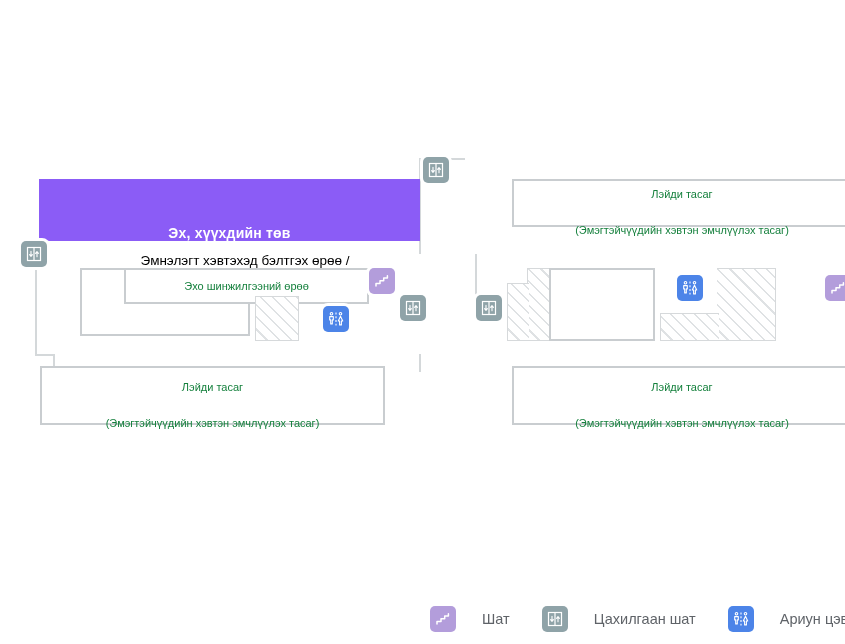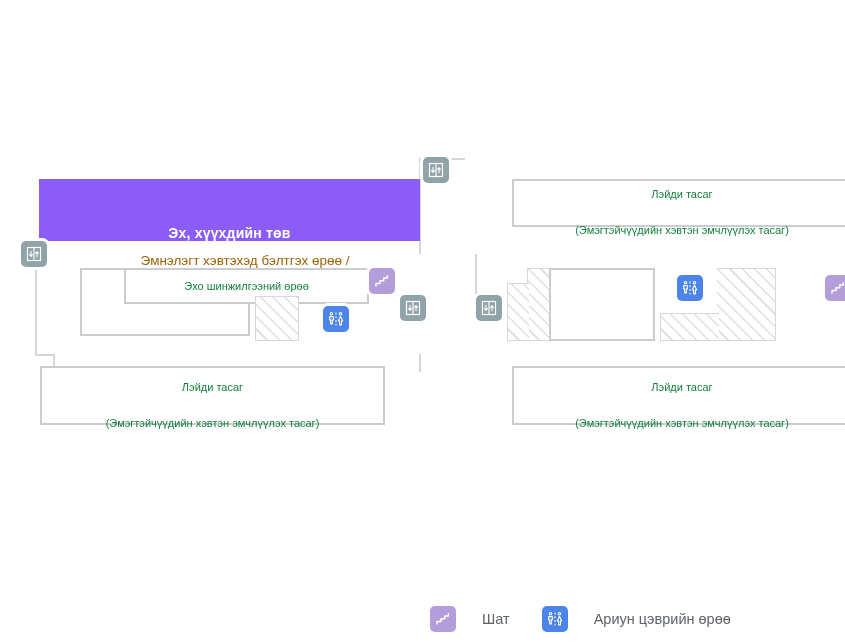--- a/index.html
+++ b/index.html
@@ -65,21 +65,21 @@
   .wall {
     position: absolute;
     background: #d4d8da;
   }
 
   
   .caption {
     position: absolute;
     font-size: 13.5px;
     line-height: 18px;
-    color: #a16207;
+    color: #000000;
     text-align: center;
     white-space: nowrap;
   }
 
   
   .amenity {
     position: absolute;
     width: 26px; height: 26px;
     border-radius: 5px;
     display: flex;
@@ -260,20 +260,31 @@
 
     <div class="legend-item">
       <span class="legend-swatch stairs">
         <svg width="16" height="16" viewBox="0 0 16 16">
           <path d="M2 13 L2 10.5 L6 10.5 L6 7.8 L9.7 7.8 L9.7 5.1 L13.4 5.1 L13.4 2.8" fill="none" stroke="#ffffff" stroke-width="1.5" stroke-linecap="round" stroke-linejoin="round"></path>
         </svg>
       </span>
       <span class="legend-text">Шат</span>
     </div>
 
+    <div class="legend-item">
+      <span class="legend-swatch elevator">
+        <svg width="16" height="16" viewBox="0 0 16 16">
+          <rect x="1.5" y="1.5" width="13" height="13" fill="none" stroke="#ffffff" stroke-width="1.2"></rect>
+          <line x1="8" y1="1.5" x2="8" y2="14.5" stroke="#ffffff" stroke-width="1.2"></line>
+          <path d="M5 5.2 L5 10.2 M3.6 8.6 L5 10.4 L6.4 8.6" fill="none" stroke="#ffffff" stroke-width="1.1" stroke-linecap="round" stroke-linejoin="round"></path>
+          <path d="M11 10.8 L11 5.8 M9.6 7.4 L11 5.6 L12.4 7.4" fill="none" stroke="#ffffff" stroke-width="1.1" stroke-linecap="round" stroke-linejoin="round"></path>
+        </svg>
+      </span>
+      <span class="legend-text">Цахилгаан шат</span>
+    </div>
 
     <div class="legend-item">
       <span class="legend-swatch restroom">
         <svg width="18" height="18" viewBox="0 0 18 18">
           <line x1="9" y1="2.4" x2="9" y2="4.4" stroke="#ffffff" stroke-width="1.1"></line>
           <line x1="9" y1="6.2" x2="9" y2="8.2" stroke="#ffffff" stroke-width="1.1"></line>
           <line x1="9" y1="10.0" x2="9" y2="12.0" stroke="#ffffff" stroke-width="1.1"></line>
           <line x1="9" y1="13.8" x2="9" y2="15.4" stroke="#ffffff" stroke-width="1.1"></line>
           <circle cx="4.5" cy="3.8" r="1.25" fill="none" stroke="#ffffff" stroke-width="1.1"></circle>
           <path d="M2.7 6.6 h3.6 v3.3 h-1.0 v4.0 h-1.6 v-4.0 h-1.0 z" fill="none" stroke="#ffffff" stroke-width="1.1" stroke-linejoin="round"></path>

